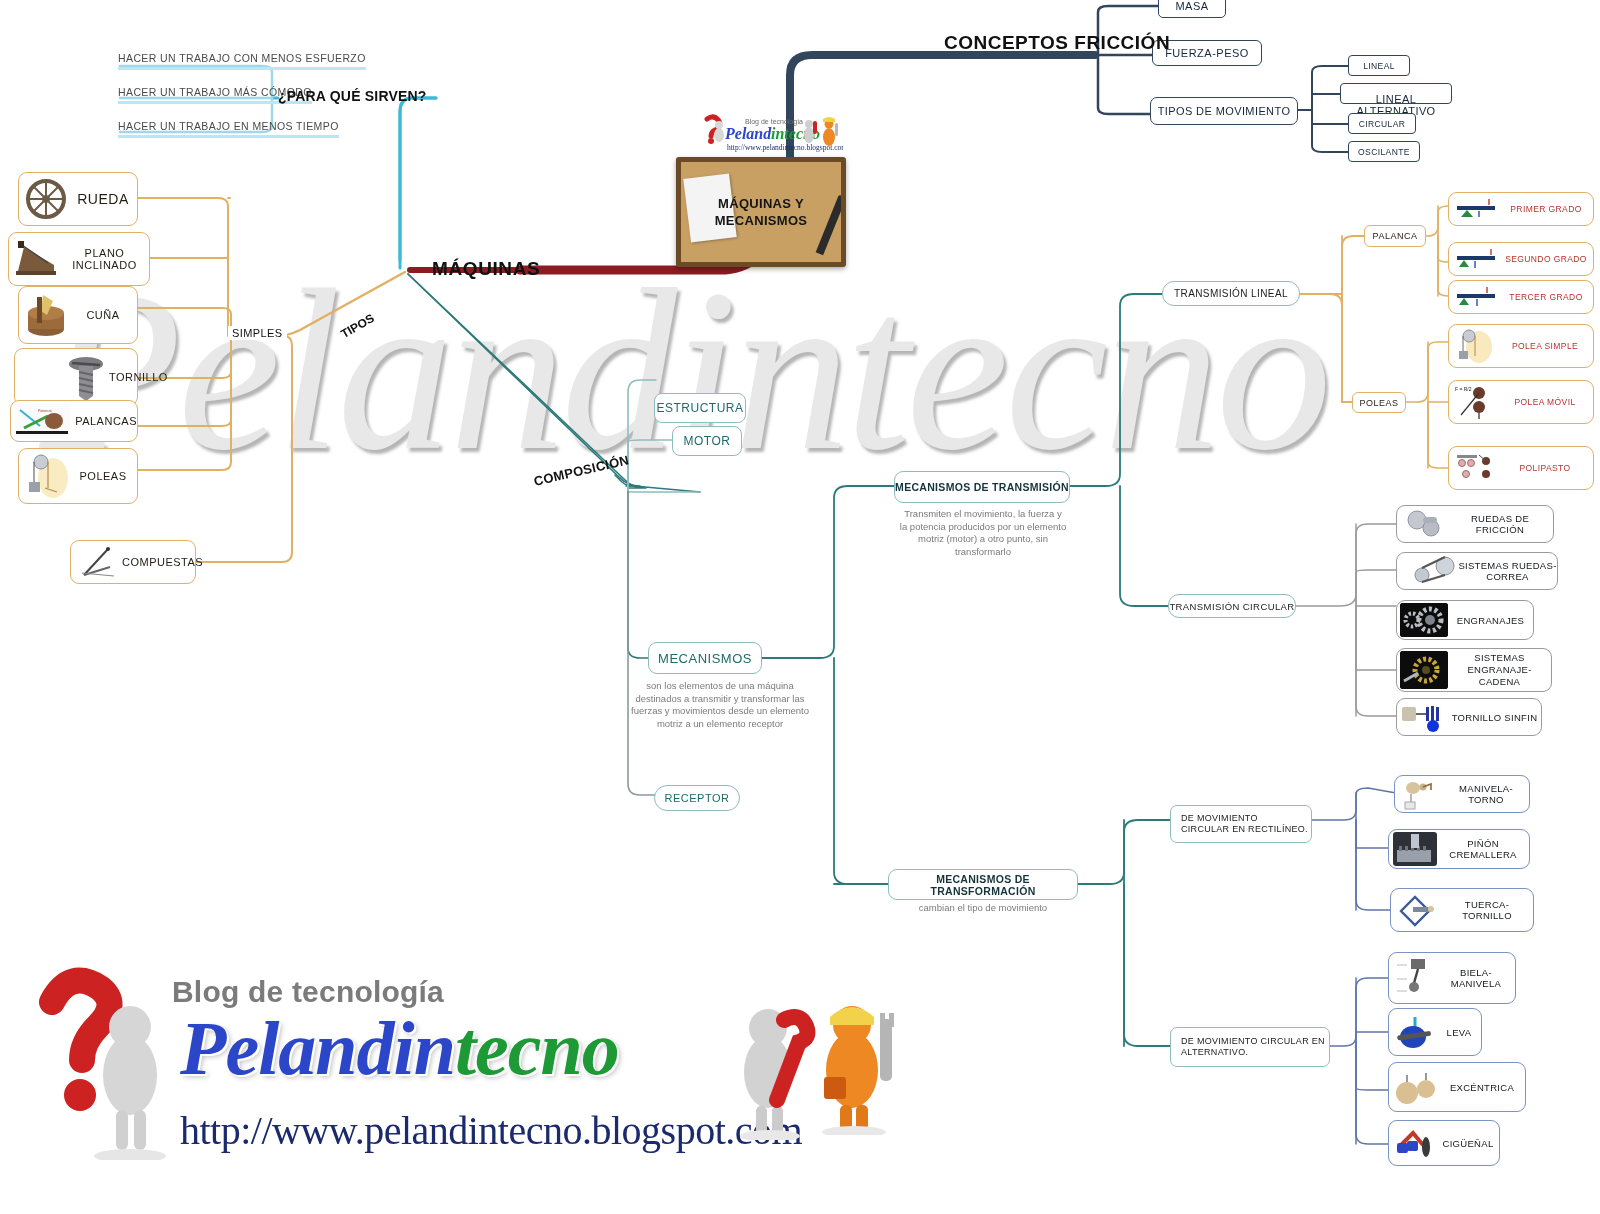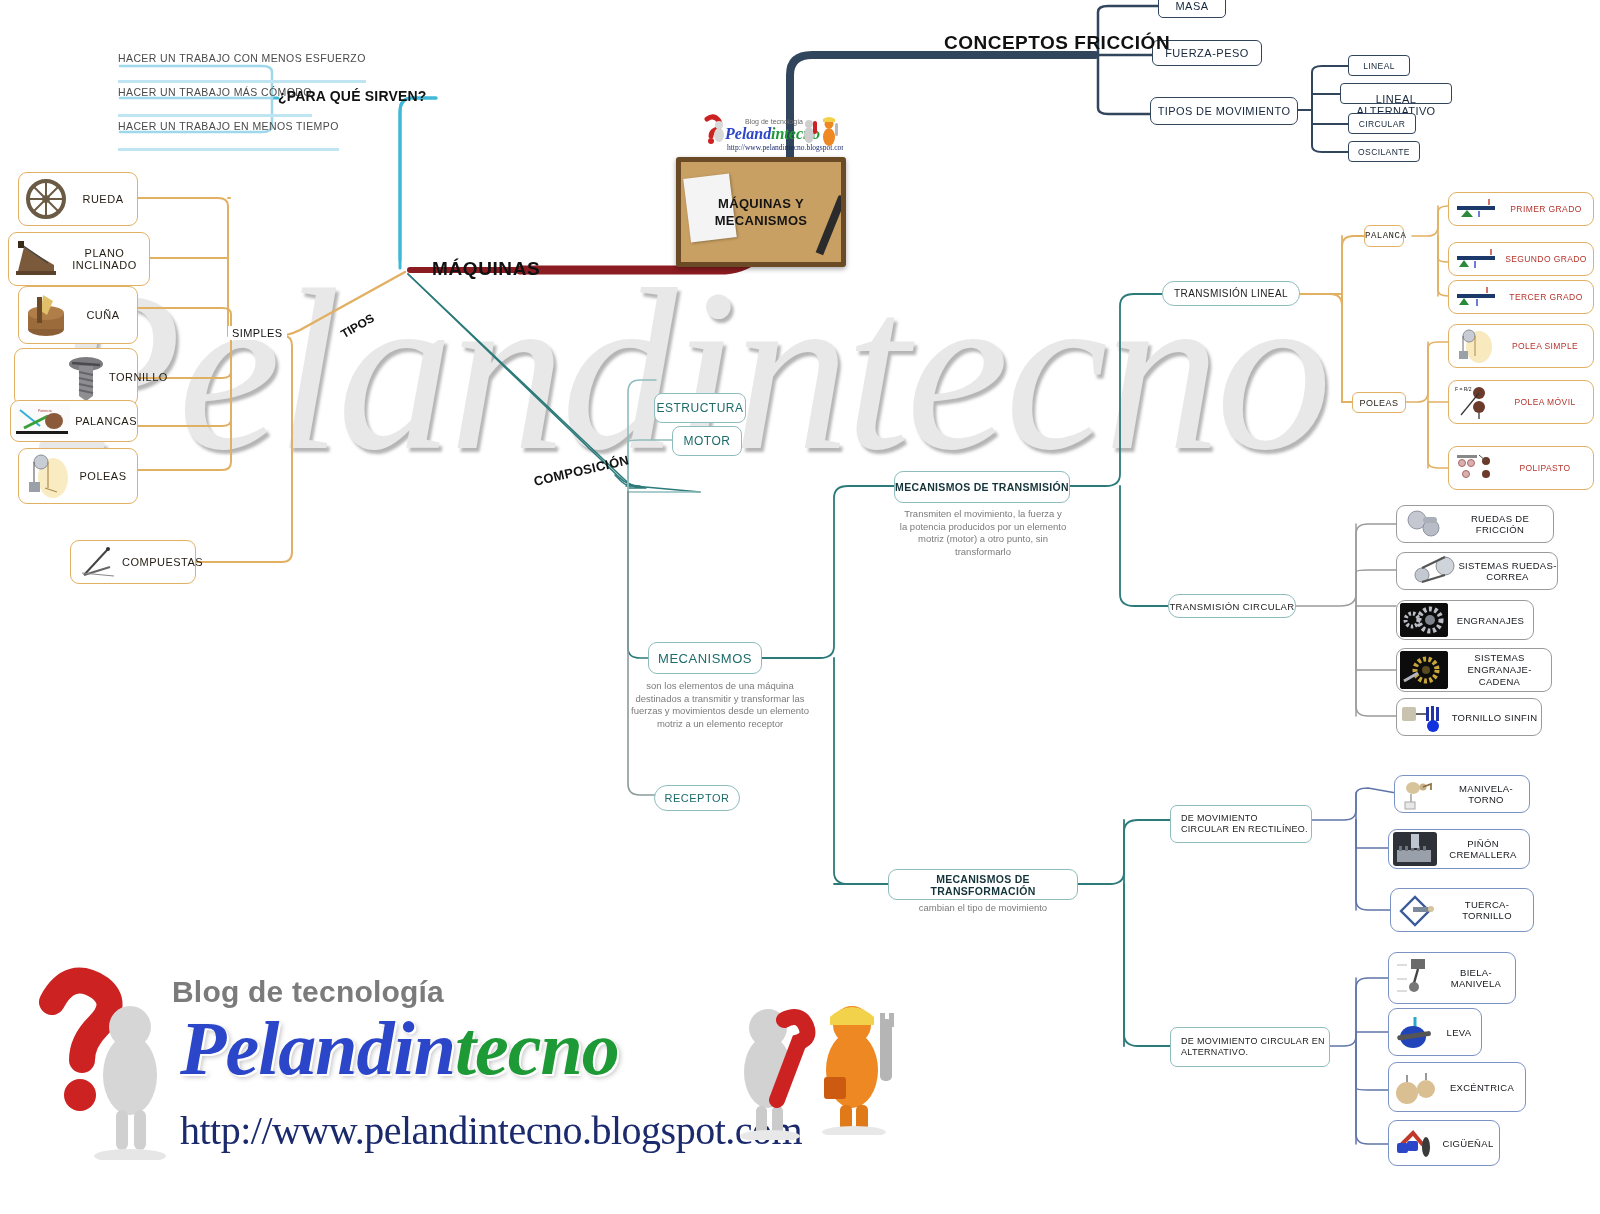--- a/index.html
+++ b/index.html
@@ -54,21 +54,21 @@
   
   .greyn{border:1.3px solid #9b9b9b;color:#1b1b1b;}
   .greyn .lbl{color:#16181c;}
 
   
   .underline-item{
     position:absolute;z-index:4;
     border-bottom:3px solid #bfe4f2;
     color:#4a4a4a;
     font-size:10.5px;letter-spacing:.4px;
-    padding-bottom:16px;
+    padding-bottom:3px;
     white-space:nowrap;
   }
 
   
   .caption{
     position:absolute;z-index:5;color:#111;white-space:nowrap;
     font-weight:bold;
   }
 
   
@@ -299,21 +299,21 @@
           <circle cx="23" cy="22" r="18" fill="none" stroke="#6b5a44" stroke-width="4"></circle>
           <circle cx="23" cy="22" r="4" fill="#8a7a60"></circle>
       <g stroke="#6b5a44" stroke-width="2">
             <path d="M23 4 L23 40"></path>
             <path d="M5 22 L41 22"></path>
             <path d="M10 9 L36 35"></path>
             <path d="M36 9 L10 35"></path>
           </g>
         </svg>
     </span>
-    <span class="lbl" style="font-size:11px;letter-spacing:.5px;">RUEDA</span>
+    <span class="lbl" style="font-size:14px;letter-spacing:.5px;">RUEDA</span>
   </div>
 
   <div class="node orange" style="left:8px;top:232px;width:142px;height:54px;">
     <span class="thumb" style="width:48px;height:44px;margin-left:3px;">
       <svg width="48" height="44" viewBox="0 0 48 44">
           <path d="M6 34 L42 34 L42 28 L12 10 Z" fill="#7a5a3a"></path>
           <rect x="4" y="34" width="40" height="4" fill="#5c422a"></rect>
           <path d="M10 8 L36 26" stroke="#444" stroke-width="1.4"></path>
           <rect x="6" y="4" width="6" height="7" fill="#3a2a1a"></rect>
         </svg>
@@ -415,21 +415,21 @@
   </div>
   <div class="desc" style="left:890px;top:508px;width:186px;">Transmiten el movimiento, la fuerza y
 la potencia producidos por un elemento
 motriz (motor) a otro punto, sin
 transformarlo</div>
 
   <div class="node teal" style="left:1162px;top:281px;width:138px;height:25px;justify-content:center;border-radius:12px;">
     <span class="lbl" style="font-size:10px;letter-spacing:.4px;color:#1b1b1b;">TRANSMISIÓN LINEAL</span>
   </div>
 
-  <div class="node orange" style="left:1364px;top:236px;width:40px;height:22px;justify-content:center;border-radius:6px;top:225px;font-family:Liberation Mono, monospace;">
+  <div class="node orange" style="left:1364px;top:236px;width:62px;height:22px;justify-content:center;border-radius:6px;top:225px;">
     <span class="lbl" style="font-size:9px;letter-spacing:.5px;">PALANCA</span>
   </div>
   <div class="node orange" style="left:1352px;top:392px;width:54px;height:21px;justify-content:center;border-radius:6px;">
     <span class="lbl" style="font-size:9px;letter-spacing:.5px;">POLEAS</span>
   </div>
 
   <div class="node orange" style="left:1448px;top:192px;width:146px;height:34px;">
     <span class="thumb" style="width:46px;height:28px;margin-left:4px;">
       <svg width="46" height="28" viewBox="0 0 46 28">
           <rect width="46" height="28" fill="#fff"></rect>

